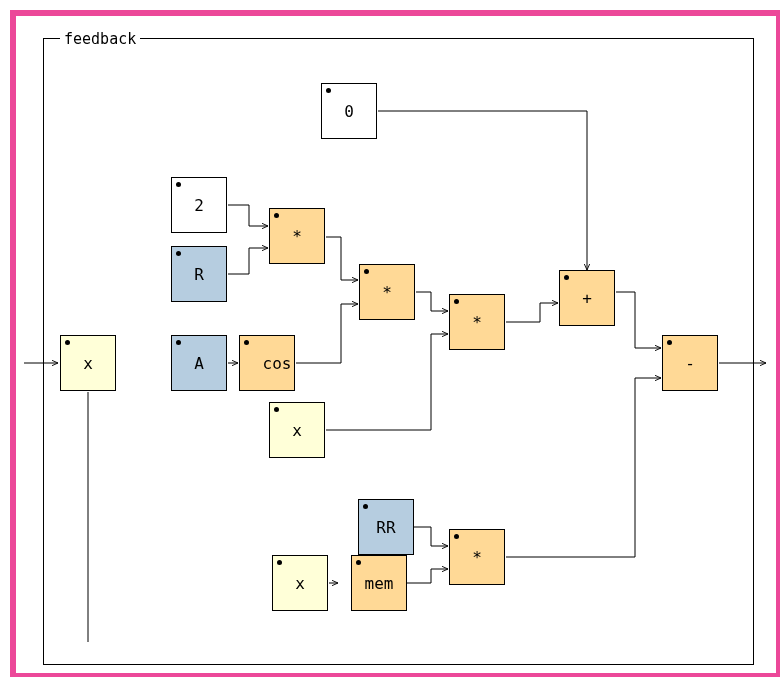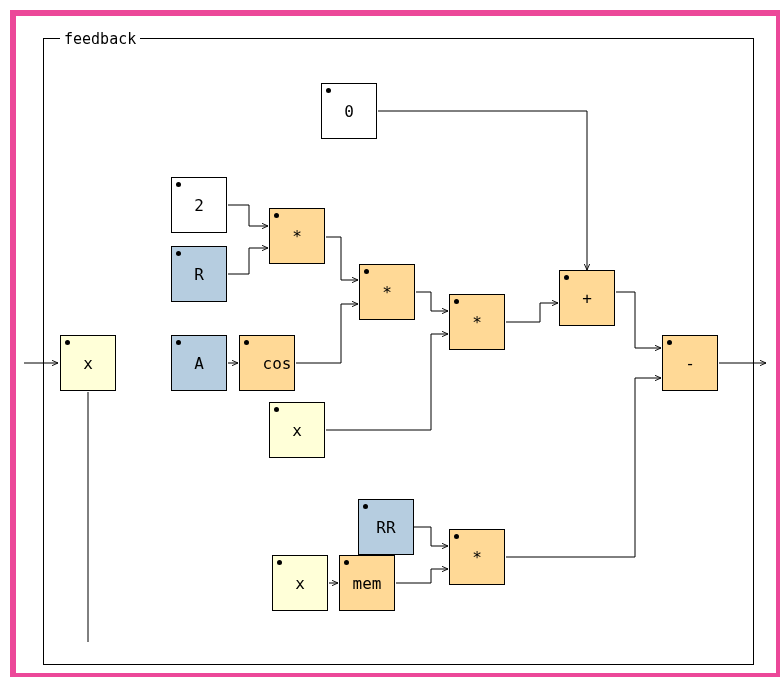--- a/index.html
+++ b/index.html
@@ -176,21 +176,21 @@
     </div>
 
   <div class="node c-blue" style="left:306px; top:483px;margin-left:36px;">
       <span class="dot"></span>
       <span>RR</span>
     </div>
   <div class="node c-yellow" style="left:256px; top:539px;">
       <span class="dot"></span>
       <span>x</span>
     </div>
-  <div class="node c-orange" style="left:323px; top:539px;text-align:center;">
+  <div class="node c-orange" style="left:335px; top:539px;text-align:center;">
       <span class="dot"></span>
       <span>mem</span>
     </div>
   <div class="node c-orange" style="left:433px; top:513px;">
       <span class="dot"></span>
       <span>*</span>
     </div>
 
   <div class="node c-orange" style="left:646px; top:319px;">
       <span class="dot"></span>

